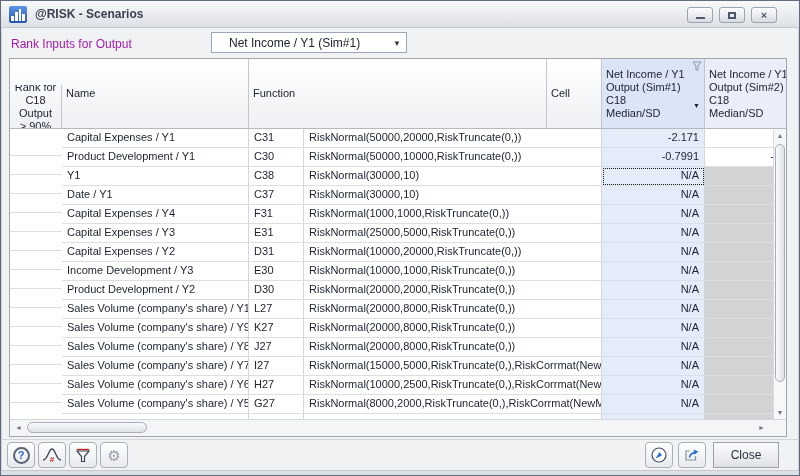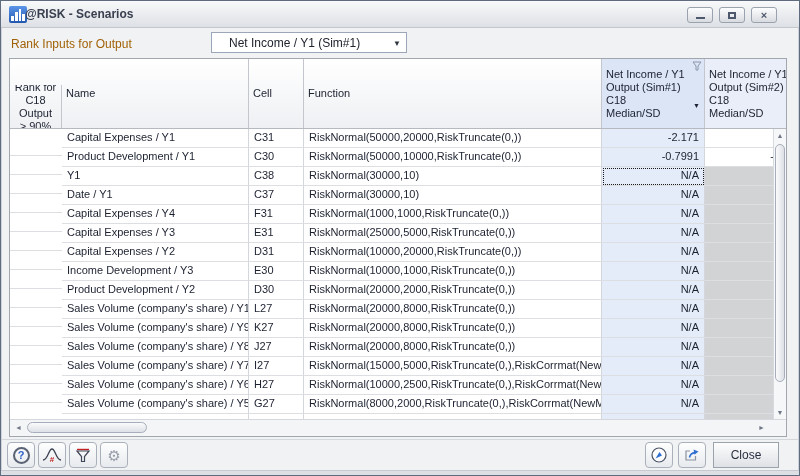--- a/index.html
+++ b/index.html
@@ -10,30 +10,30 @@
             border:1px solid #5f6b7e; box-shadow: inset 0 0 0 1px #cfd3d9; overflow:hidden; }
 
   
   .titlebar { position:absolute; left:0; top:0; width:100%; height:27px;
               background:linear-gradient(#f8f9fa,#dde0e5); border-bottom:1px solid #c4c8ce; }
   .app-icon { position:absolute; left:8px; top:5px; width:18px; height:17px; border-radius:2px;
               background:linear-gradient(#5b95e8,#2257b0); display:flex; align-items:flex-end;
               justify-content:center; gap:1px; padding:2px 2px; }
   .app-icon i { display:block; width:3px; background:#ffffff; }
   .app-icon .b1{height:5px}.app-icon .b2{height:9px}.app-icon .b3{height:12px}.app-icon .b4{height:7px}
-  .title { position:absolute; left:24px; top:6px; font-size:12px; font-weight:bold; color:#3a4050; }
+  .title { position:absolute; left:34px; top:6px; font-size:12px; font-weight:bold; color:#3a4050; }
   .win-btns { position:absolute; right:22px; top:6px; display:flex; gap:6px; }
   .win-btn { width:26px; height:16px; border:1px solid #9aa2ae; border-radius:3px;
              background:linear-gradient(#fdfdfe,#d8dbe0); display:flex; align-items:center;
              justify-content:center; cursor:pointer; color:#4e586c; font-size:11px; font-weight:bold; line-height:1; }
   .glyph-min { display:block; width:9px; height:2px; background:#4e586c; margin-top:5px; }
   .glyph-max { display:block; width:8px; height:7px; border:2px solid #4e586c; }
 
   
-  .rank-label { position:absolute; left:10px; top:36px; font-size:12px; color:#a16207; }
+  .rank-label { position:absolute; left:10px; top:36px; font-size:12px; color:#a21caf; }
   .dropdown { position:absolute; left:210px; top:31px; width:196px; height:21px; background:#ffffff;
               border:1px solid #9ba6b8; font-size:12px; color:#20242e; display:flex; align-items:center;
               padding-left:17px; cursor:pointer; }
   .dropdown .caret { position:absolute; right:5px; top:6px; font-size:8px; color:#30363f; }
 
   
   .table { position:absolute; left:8px; top:57px; width:778px; height:379px; background:#ffffff;
            border:1px solid #a2a7ae; overflow:hidden; }
   .thead { position:absolute; left:0; top:0; right:0; height:70px; display:flex;
            background:linear-gradient(#ffffff,#eef0f3); border-bottom:1px solid #b6bac0; }
@@ -132,22 +132,22 @@
     <span class="caret">▼</span>
   </div>
 
   <div class="table">
     <div class="thead">
       <div class="th c-rank">Rank for
 C18
 Output
 &gt; 90%</div>
       <div class="th c-name">Name</div>
+      <div class="th c-func">Function</div>
       <div class="th c-cell">Cell</div>
-      <div class="th c-func">Function</div>
       <div class="th c-sim1">
         <span>Net Income / Y1
 Output (Sim#1)
 C18
 Median/SD</span>
         <svg class="funnel-sm" width="10" height="10" viewBox="0 0 10 10">
           <polygon points="1,1 9,1 6,5 6,9 4,9 4,5" fill="none" stroke="#8a96ac" stroke-width="1"></polygon>
         </svg>
         <span class="sort-caret">▼</span>
       </div>

